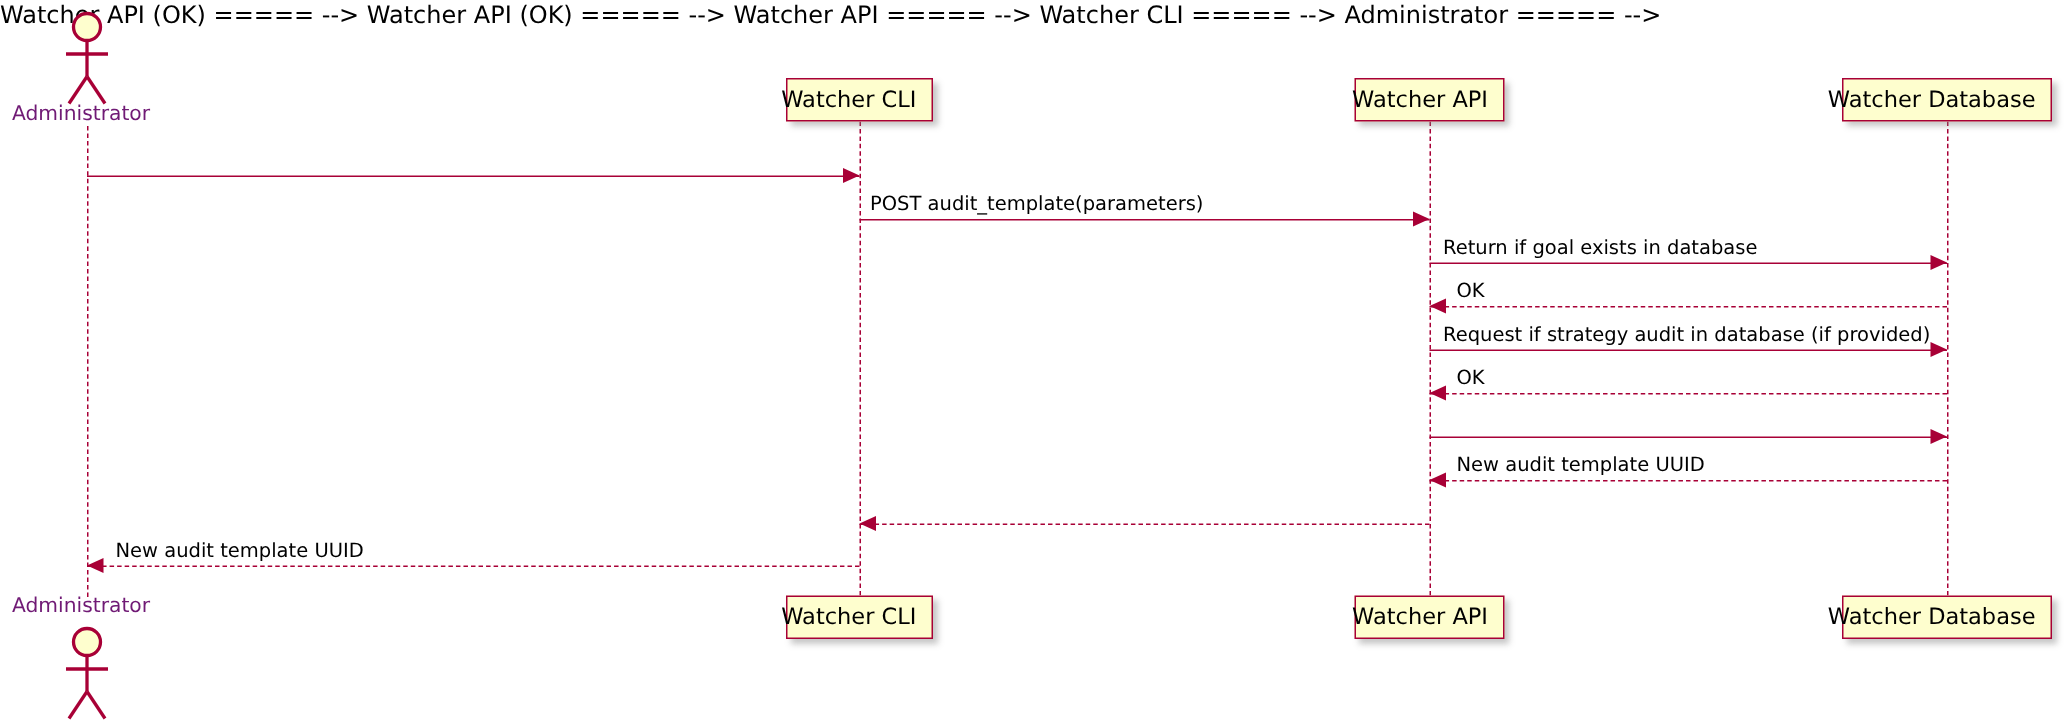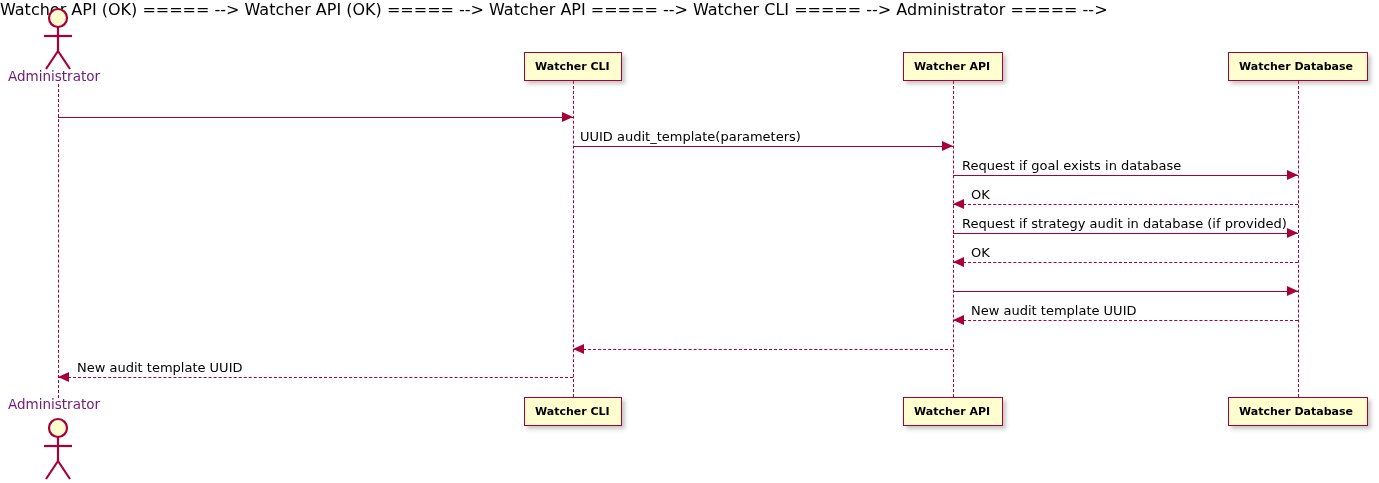--- a/index.html
+++ b/index.html
@@ -17,30 +17,29 @@
     background: #FFFFFF;
     overflow: hidden;
   }
   
   .participant-box {
     position: absolute;
     box-sizing: border-box;
     background: #FEFECE;
     border: 1.5px solid #A80036;
     color: #000000;
-    font-size: 11px;
+    font-size: 15px;
     line-height: 1;
     display: flex;
     align-items: center;
-    justify-content: flex-start;
+    justify-content: flex-end;
     white-space: nowrap;
     box-shadow: 3px 3px 4px rgba(130,130,130,0.45);
     padding: 0 10px;
     height: 29px;
-    font-weight: bold;
   }
   
   .lifeline {
     position: absolute;
     width: 0;
     border-left: 1px dashed #A80036;
   }
   
   .actor {
     position: absolute;
@@ -148,26 +147,26 @@
     <span>Watcher Database</span>
   </div>
 
   
   <div class="msg-line" style="left:58px; top:117px; width:515px;"></div>
   <div class="arrow-head right" style="left:562px; top:112px;"></div>
 
   
   <div class="msg-line" style="left:573px; top:146px; width:380px;"></div>
   <div class="arrow-head right" style="left:942px; top:141px;"></div>
-  <div class="msg-label" style="left:580px; top:130px;">UUID audit_template(parameters)</div>
+  <div class="msg-label" style="left:580px; top:130px;">POST audit_template(parameters)</div>
 
   
   <div class="msg-line" style="left:953px; top:175px; width:345px;"></div>
   <div class="arrow-head right" style="left:1287px; top:170px;"></div>
-  <div class="msg-label" style="left:962px; top:159px;">Request if goal exists in database</div>
+  <div class="msg-label" style="left:962px; top:159px;">Return if goal exists in database</div>
 
    Watcher API (OK) ===== --&gt;
   <div class="msg-line dotted" style="left:953px; top:204px; width:345px;"></div>
   <div class="arrow-head left" style="left:953px; top:199px;"></div>
   <div class="msg-label" style="left:971px; top:188px;">OK</div>
 
   
   <div class="msg-line" style="left:953px; top:233px; width:345px;"></div>
   <div class="arrow-head right" style="left:1287px; top:228px;"></div>
   <div class="msg-label" style="left:962px; top:217px;">Request if strategy audit in database (if provided)</div>

